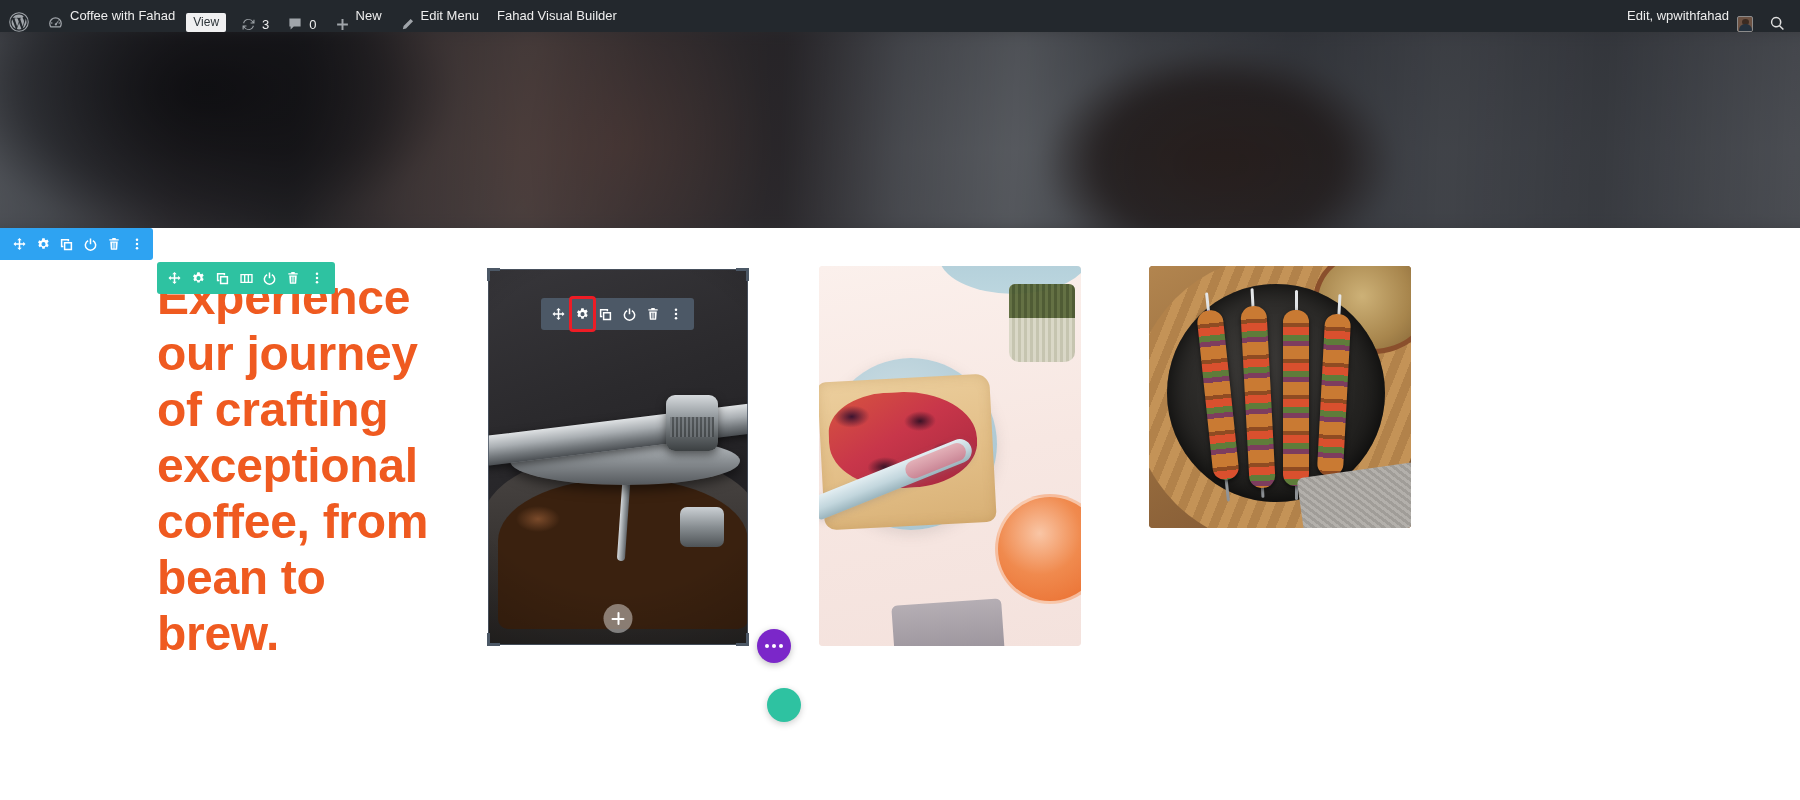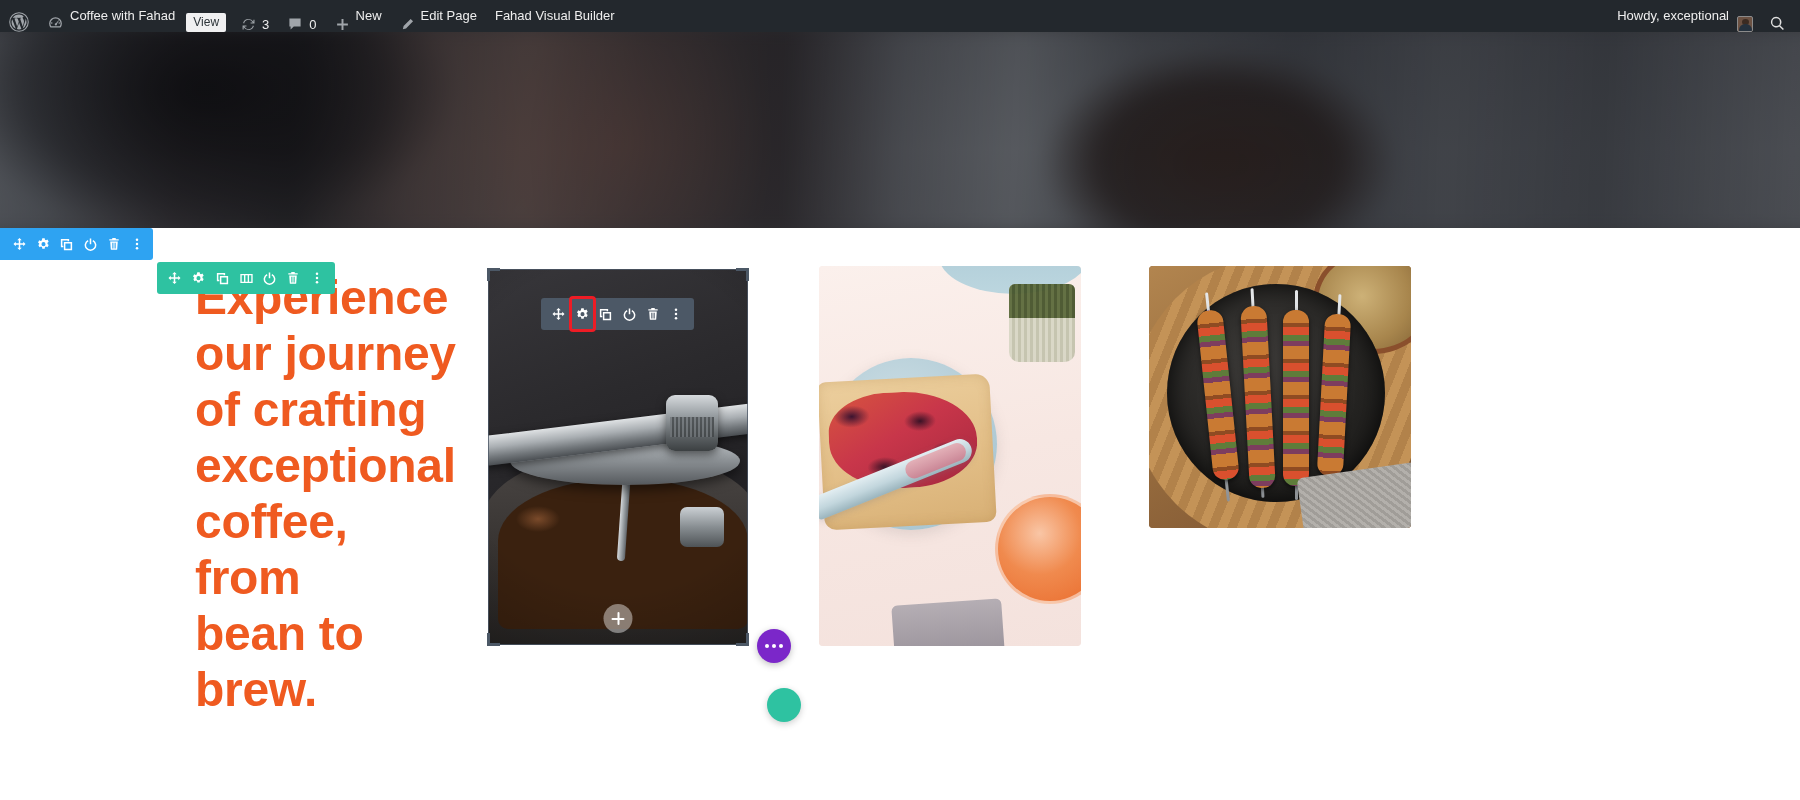--- a/index.html
+++ b/index.html
@@ -175,21 +175,20 @@
     width: 300px;
   }
   #hero-heading {
     color: #ef5a20;
     font-size: 48px;
     line-height: 56px;
     font-weight: 700;
     letter-spacing: -0.3px;
     font-family: "Liberation Sans", sans-serif;
     white-space: pre-line;
-    margin-left: 38px;
   }
   #view-menu-btn {
     position: absolute;
     left: 157px; top: 398px;
     width: 141px; height: 51px;
     border: 2px solid #d2592a;
     background: transparent;
     color: #c0562a;
     font-size: 15px;
     font-weight: 700;
@@ -591,31 +590,31 @@
     </span>
     <span class="ab-label">New</span>
   </div>
 
   <div class="ab-item">
     <span class="ab-icon">
       <svg width="15" height="15" viewBox="0 0 20 20">
           <path fill="#a0a5aa" d="M14.2 2.6l3.2 3.2-9.4 9.4-4.2 1 1-4.2 9.4-9.4z"></path>
         </svg>
     </span>
-    <span class="ab-label">Edit Page</span>
+    <span class="ab-label">Edit Menu</span>
   </div>
 
   <div class="ab-item">
     <span class="ab-label">Fahad Visual Builder</span>
   </div>
 
   <div class="ab-spacer"></div>
 
   <div class="ab-item" id="howdy-item">
-    <span class="ab-label">Howdy, exceptional</span>
+    <span class="ab-label">Edit, wpwithfahad</span>
     <span id="avatar"></span>
   </div>
 
   <div class="ab-item" id="search-item">
     <span class="ab-icon">
       <svg width="17" height="17" viewBox="0 0 20 20">
           <path fill="#e0e0e0" d="M8.4 2.2a6.2 6.2 0 0 1 4.86 10.05l4.3 4.3-1.2 1.2-4.3-4.3A6.2 6.2 0 1 1 8.4 2.2zm0 1.7a4.5 4.5 0 1 0 0 9 4.5 4.5 0 0 0 0-9z"></path>
         </svg>
     </span>
   </div>

